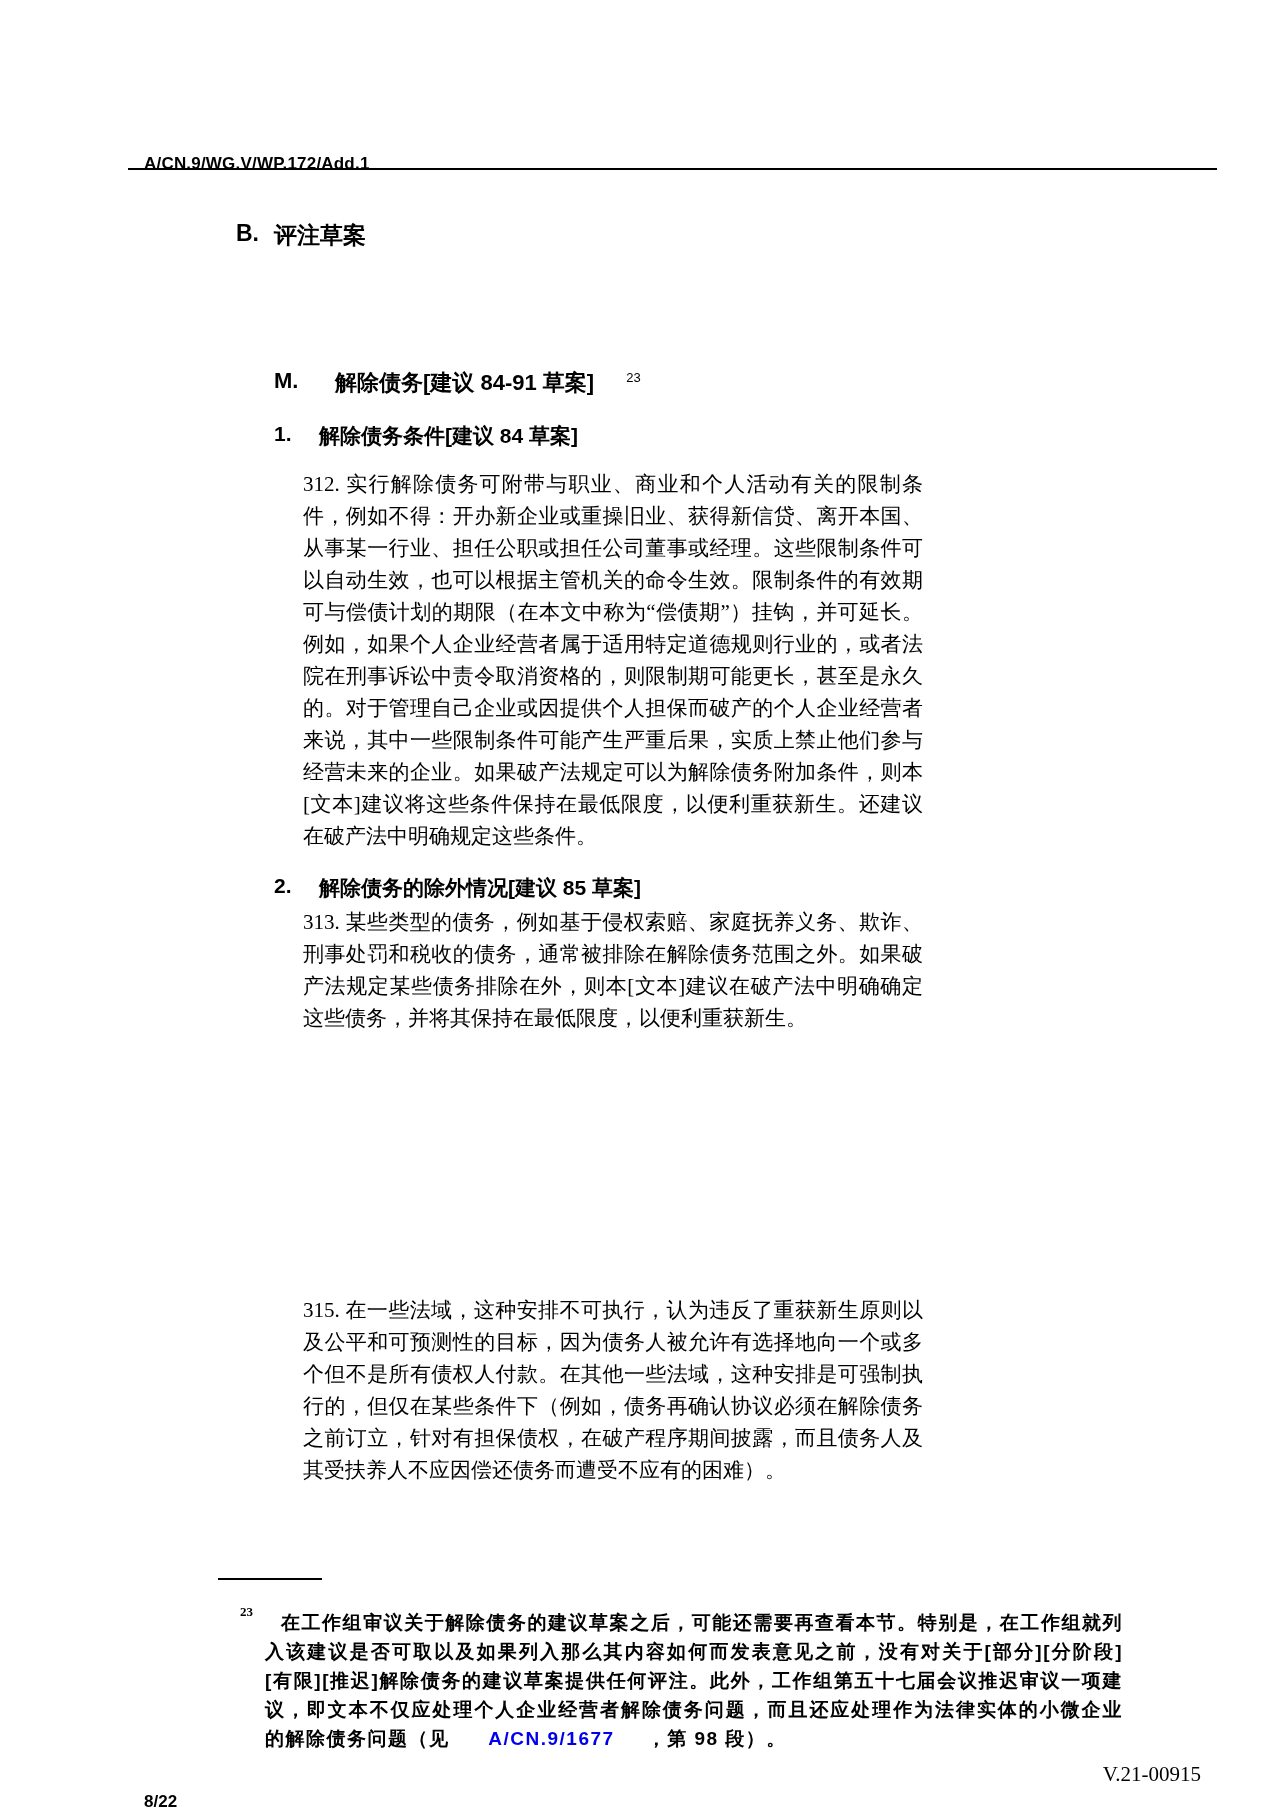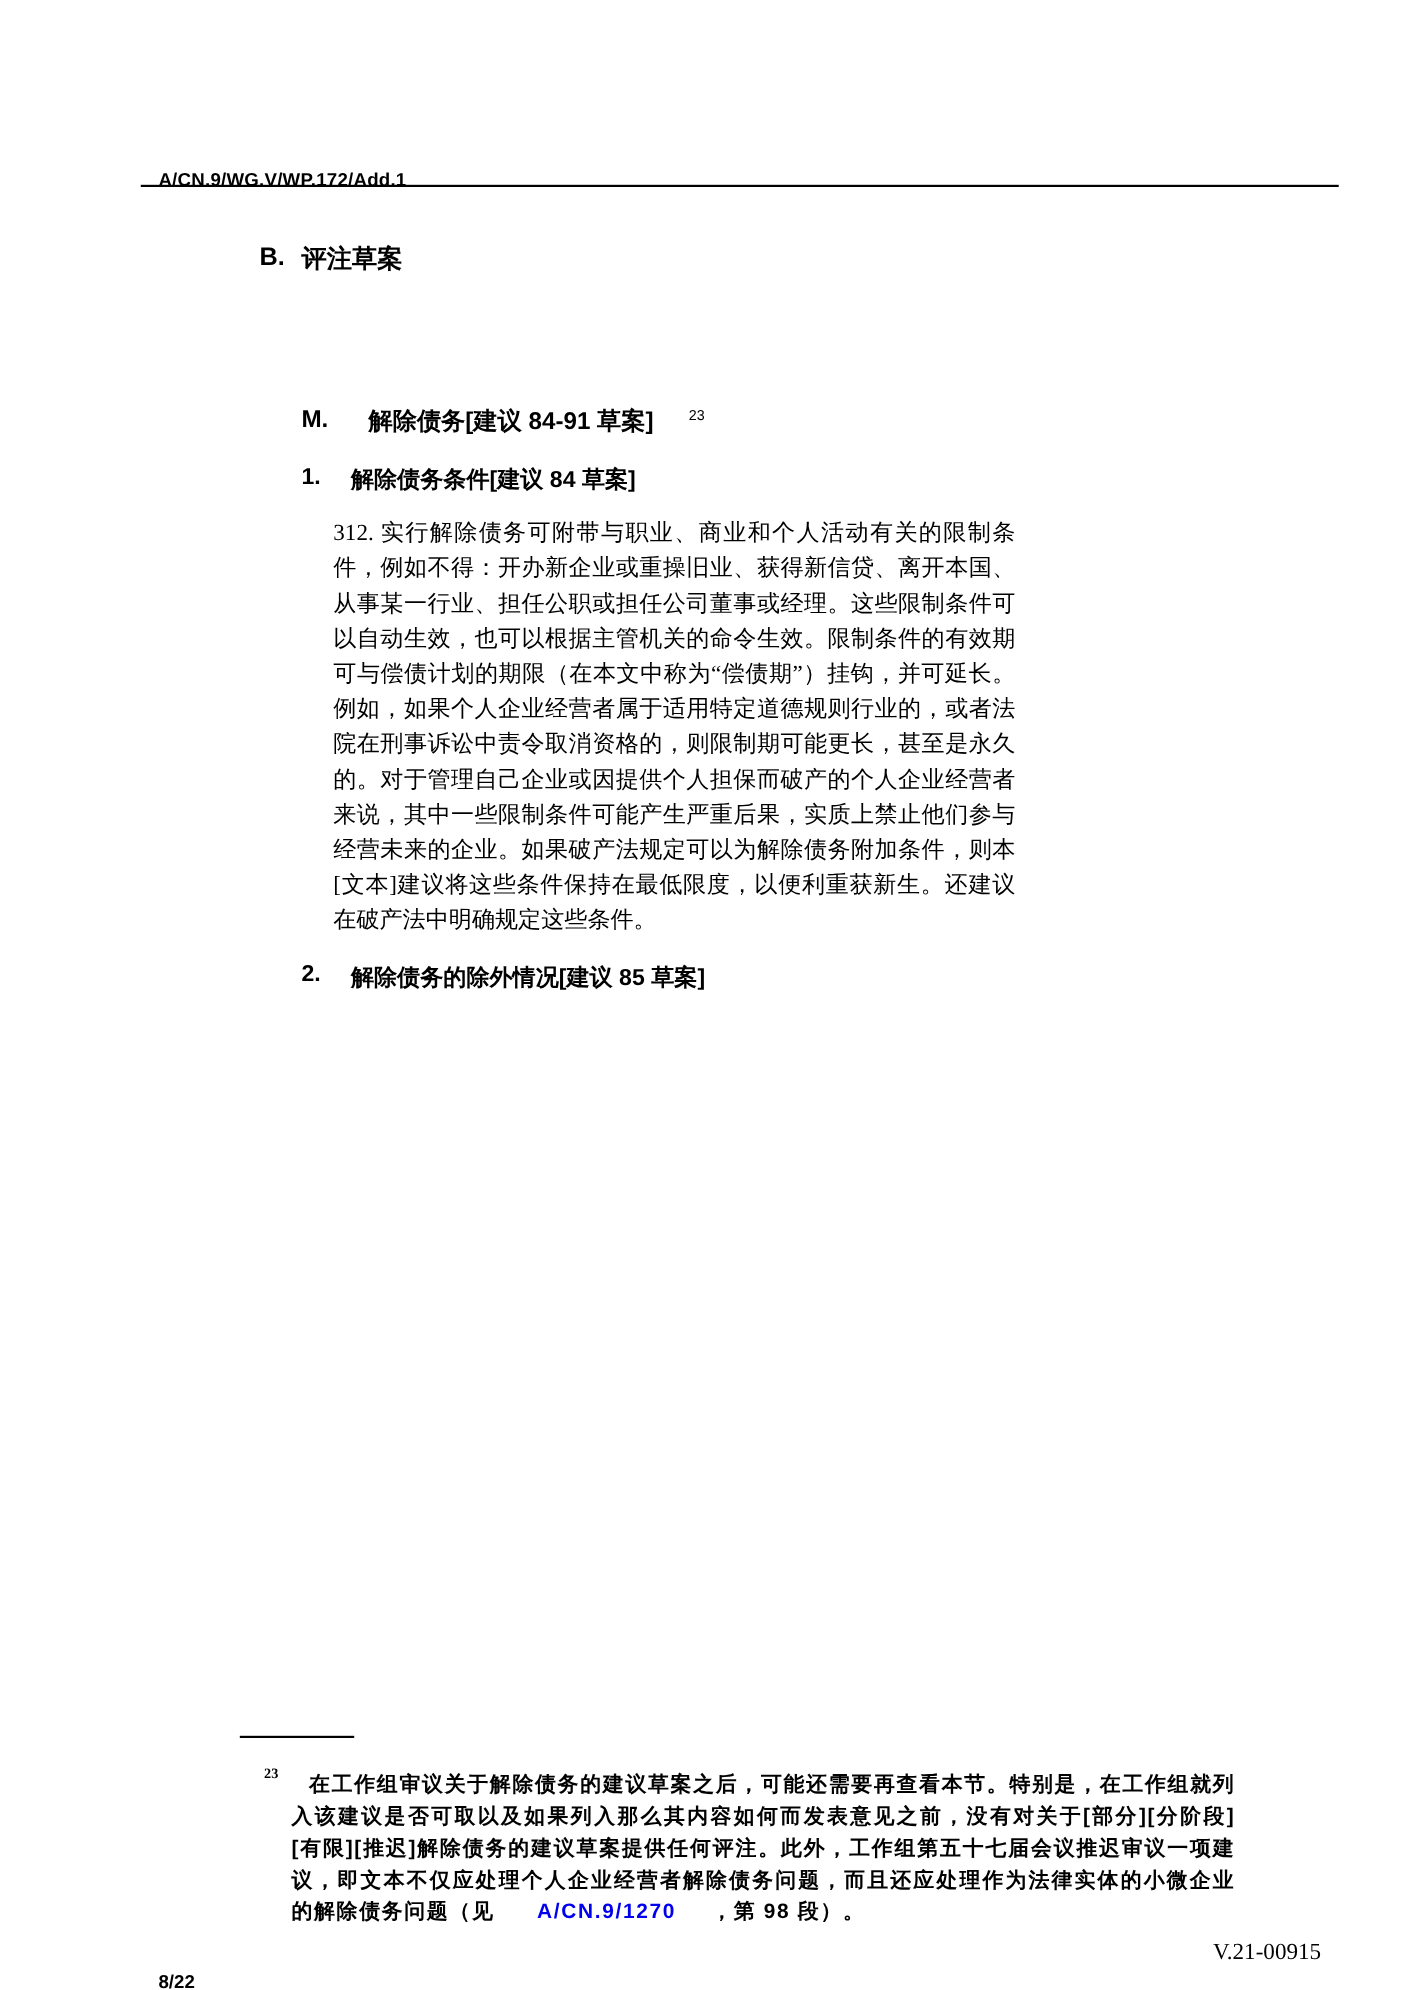--- a/index.html
+++ b/index.html
@@ -79,21 +79,23 @@
     <span>解除债务条件[建议 84 草案]</span>
   </div>
 
   <p class="para para312">312. 实行解除债务可附带与职业、商业和个人活动有关的限制条件，例如不得：开办新企业或重操旧业、获得新信贷、离开本国、从事某一行业、担任公职或担任公司董事或经理。这些限制条件可以自动生效，也可以根据主管机关的命令生效。限制条件的有效期可与偿债计划的期限（在本文中称为“偿债期”）挂钩，并可延长。例如，如果个人企业经营者属于适用特定道德规则行业的，或者法院在刑事诉讼中责令取消资格的，则限制期可能更长，甚至是永久的。对于管理自己企业或因提供个人担保而破产的个人企业经营者来说，其中一些限制条件可能产生严重后果，实质上禁止他们参与经营未来的企业。如果破产法规定可以为解除债务附加条件，则本[文本]建议将这些条件保持在最低限度，以便利重获新生。还建议在破产法中明确规定这些条件。</p>
 
   <div class="heading h-s2">
     <span class="hlbl2">2.</span>
     <span>解除债务的除外情况[建议 85 草案]</span>
   </div>
 
+  <p class="para para313">313. 某些类型的债务，例如基于侵权索赔、家庭抚养义务、欺诈、刑事处罚和税收的债务，通常被排除在解除债务范围之外。如果破产法规定某些债务排除在外，则本[文本]建议在破产法中明确确定这些债务，并将其保持在最低限度，以便利重获新生。</p>
+  <p class="para para315">315. 在一些法域，这种安排不可执行，认为违反了重获新生原则以及公平和可预测性的目标，因为债务人被允许有选择地向一个或多个但不是所有债权人付款。在其他一些法域，这种安排是可强制执行的，但仅在某些条件下（例如，债务再确认协议必须在解除债务之前订立，针对有担保债权，在破产程序期间披露，而且债务人及其受扶养人不应因偿还债务而遭受不应有的困难）。</p>
 
   <div class="fn-sep"></div>
   <span class="fn-marker">23</span>
-  <p class="footnote"><span>在工作组审议关于解除债务的建议草案之后，可能还需要再查看本节。特别是，在工作组就列入该建议是否可取以及如果列入那么其内容如何而发表意见之前，没有对关于[部分][分阶段][有限][推迟]解除债务的建议草案提供任何评注。此外，工作组第五十七届会议推迟审议一项建议，即文本不仅应处理个人企业经营者解除债务问题，而且还应处理作为法律实体的小微企业的解除债务问题（见 </span><a class="link" style="color: rgb(0, 0, 238);">A/CN.9/1270</a><span>，第 98 段）。</span></p>
+  <p class="footnote"><span>在工作组审议关于解除债务的建议草案之后，可能还需要再查看本节。特别是，在工作组就列入该建议是否可取以及如果列入那么其内容如何而发表意见之前，没有对关于[部分][分阶段][有限][推迟]解除债务的建议草案提供任何评注。此外，工作组第五十七届会议推迟审议一项建议，即文本不仅应处理个人企业经营者解除债务问题，而且还应处理作为法律实体的小微企业的解除债务问题（见 </span><a class="link" style="color: rgb(0, 0, 238);">A/CN.9/1677</a><span>，第 98 段）。</span></p>
 
   <div class="footer-left">8/22</div>
   <div class="footer-right">V.21-00915</div>
 
 </div>
 
 </body></html>

